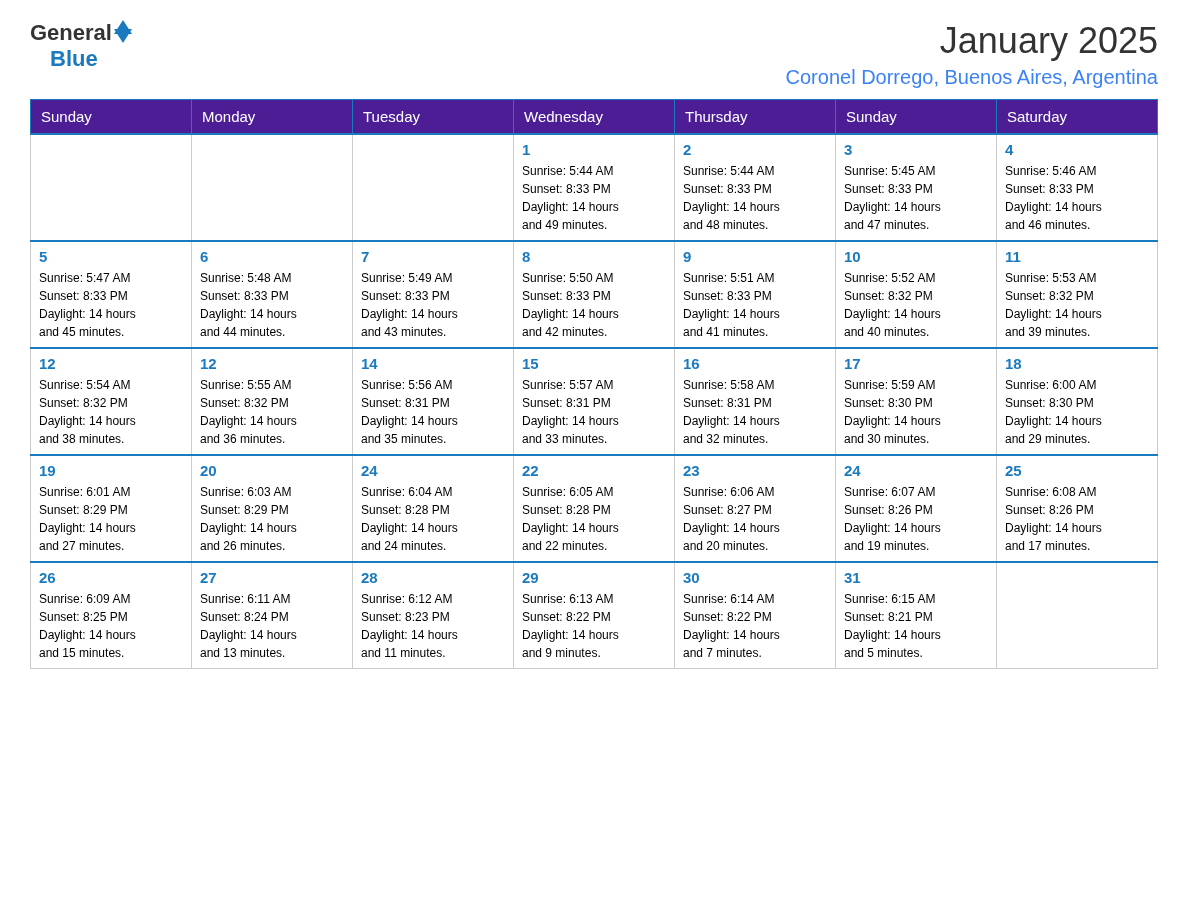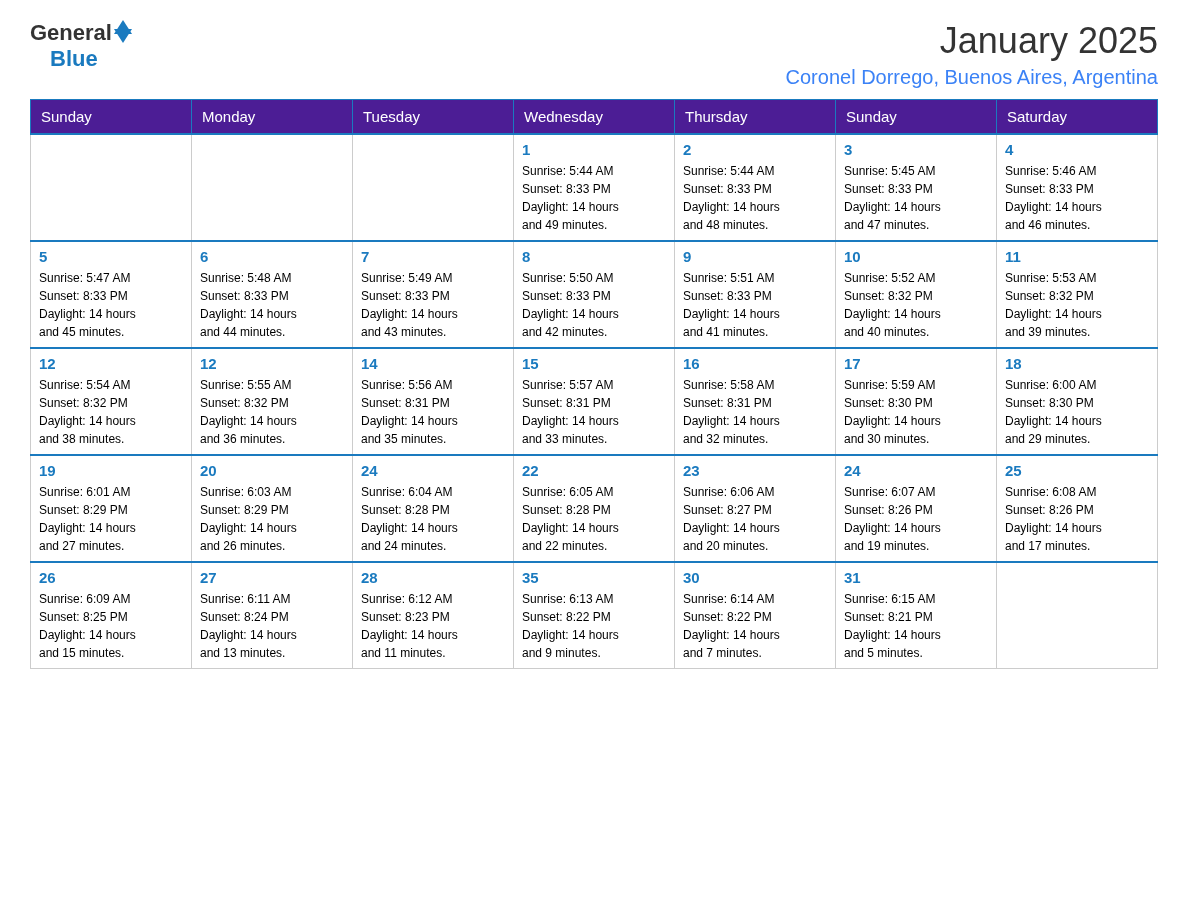--- a/index.html
+++ b/index.html
@@ -240,21 +240,21 @@
         </td>
         <td>
           <span class="day-number">27</span>
           <div class="day-info">Sunrise: 6:11 AM<br>Sunset: 8:24 PM<br>Daylight: 14 hours<br>and 13 minutes.</div>
         </td>
         <td>
           <span class="day-number">28</span>
           <div class="day-info">Sunrise: 6:12 AM<br>Sunset: 8:23 PM<br>Daylight: 14 hours<br>and 11 minutes.</div>
         </td>
         <td>
-          <span class="day-number">35</span>
+          <span class="day-number">29</span>
           <div class="day-info">Sunrise: 6:13 AM<br>Sunset: 8:22 PM<br>Daylight: 14 hours<br>and 9 minutes.</div>
         </td>
         <td>
           <span class="day-number">30</span>
           <div class="day-info">Sunrise: 6:14 AM<br>Sunset: 8:22 PM<br>Daylight: 14 hours<br>and 7 minutes.</div>
         </td>
         <td>
           <span class="day-number">31</span>
           <div class="day-info">Sunrise: 6:15 AM<br>Sunset: 8:21 PM<br>Daylight: 14 hours<br>and 5 minutes.</div>
         </td>

